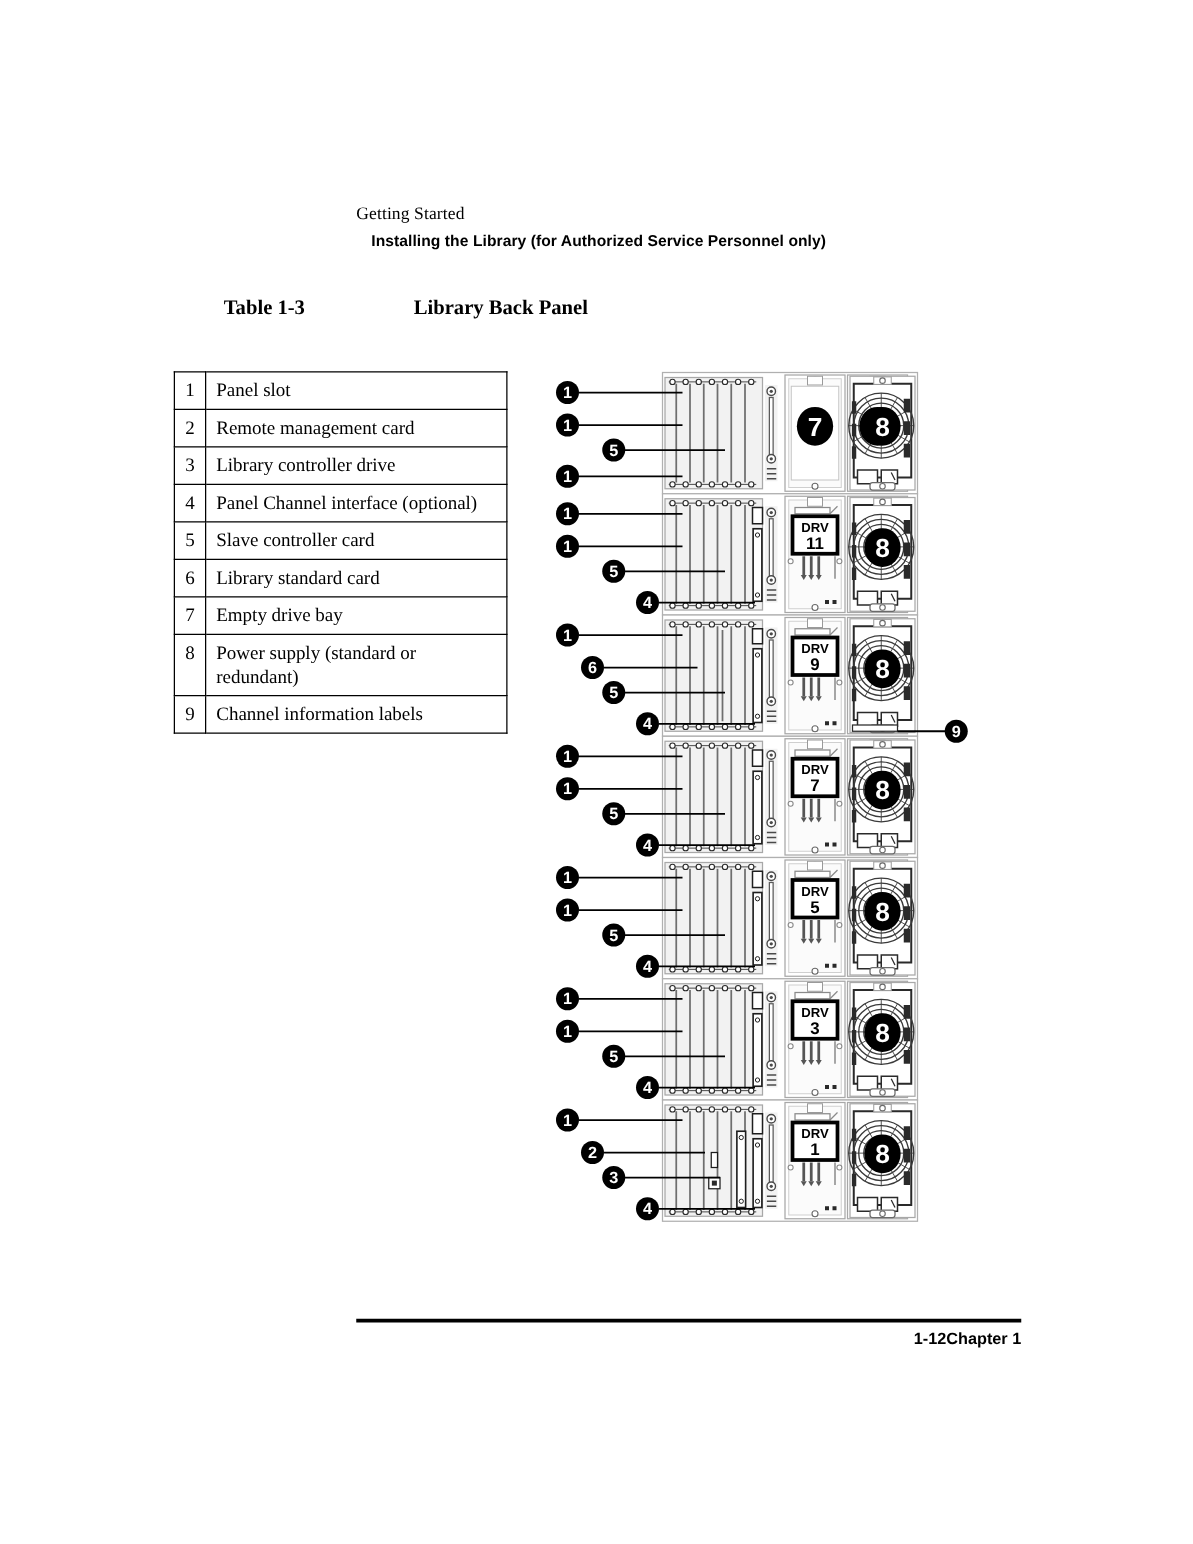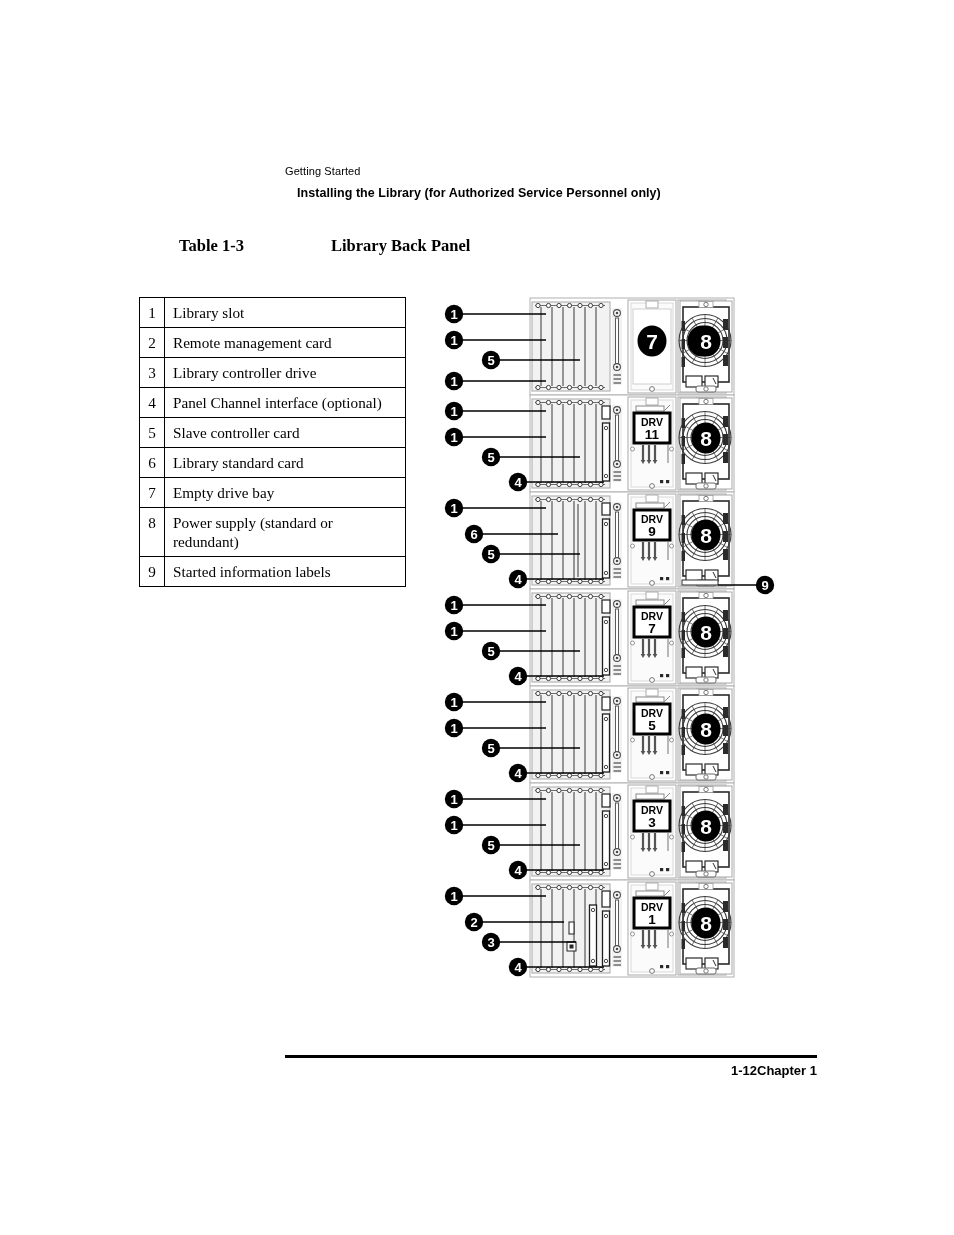--- a/index.html
+++ b/index.html
@@ -17,22 +17,22 @@
   }
 
   
   #page-header {
     position: absolute;
     left: 285px;
     top: 163px;
     width: 560px;
   }
   .hdr-line1 {
-    font-family: Liberation Sans, sans-serif;
-    font-size: 11px;
+    font-family: Liberation Serif, serif;
+    font-size: 14px;
     line-height: 17px;
     letter-spacing: 0.1px;
   }
   .hdr-line2 {
     font-family: "Liberation Sans", sans-serif;
     font-size: 12.5px;
     font-weight: bold;
     line-height: 17px;
     margin-top: 5px;
     letter-spacing: 0.05px;
@@ -118,21 +118,21 @@
 </div>
 
 <div id="table-caption">
   <span class="cap-label">Table 1-3</span><span>Library Back Panel</span>
 </div>
 
 <table id="legend-table">
   <tbody>
     <tr>
       <td class="num">1</td>
-      <td>Library slot</td>
+      <td>Panel slot</td>
     </tr>
     <tr>
       <td class="num">2</td>
       <td>Remote management card</td>
     </tr>
     <tr>
       <td class="num">3</td>
       <td>Library controller drive</td>
     </tr>
     <tr>
@@ -150,21 +150,21 @@
     <tr>
       <td class="num">7</td>
       <td>Empty drive bay</td>
     </tr>
     <tr>
       <td class="num">8</td>
       <td>Power supply (standard or redundant)</td>
     </tr>
     <tr>
       <td class="num">9</td>
-      <td>Started information labels</td>
+      <td>Channel information labels</td>
     </tr>
   </tbody>
 </table>
 
 <div id="diagram">
   <svg id="diagram-svg" width="360" height="700" viewBox="0 0 360 700">
     <defs>
       <g id="cardcage-common"></g>
     </defs>
     <g id="rack-modules">

